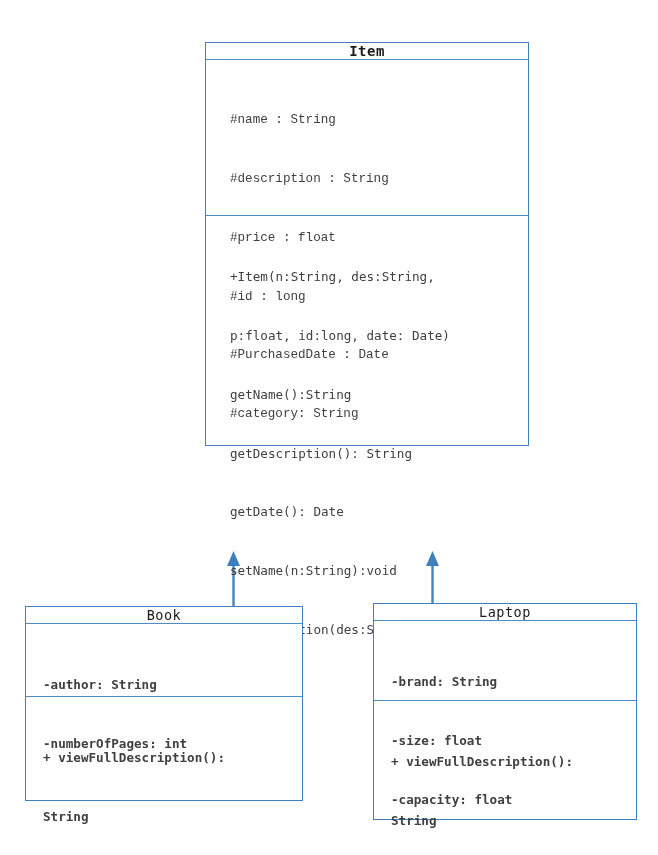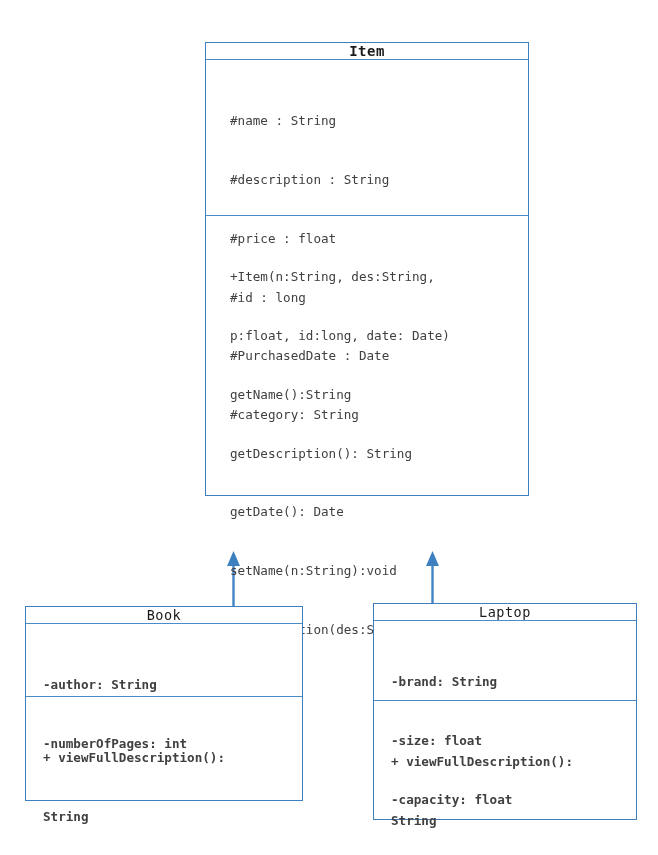--- a/index.html
+++ b/index.html
@@ -86,24 +86,24 @@
   <svg class="arrow" style="left:215px; top:548px; width:40px; height:62px;" viewBox="0 0 40 62">
     <line x1="18.5" y1="62" x2="18.5" y2="14" stroke="#4285c4" stroke-width="2.4"></line>
     <polygon points="18.5,3 25,18 12,18" fill="#3e7fbf"></polygon>
   </svg>
 
   <svg class="arrow" style="left:414px; top:548px; width:40px; height:60px;" viewBox="0 0 40 60">
     <line x1="18.5" y1="60" x2="18.5" y2="14" stroke="#4285c4" stroke-width="2.4"></line>
     <polygon points="18.5,3 25,18 12,18" fill="#3e7fbf"></polygon>
   </svg>
 
-  <div class="uml-class" style="left:205px; top:42px; width:324px; height:454px;">
+  <div class="uml-class" style="left:205px; top:42px; width:324px; height:404px;">
     <div class="class-title bold" style="height:43px;">Item</div>
     <div class="compartment-divider"></div>
-    <div class="member-list" style="height:155px;">
+    <div class="member-list" style="height:155px;font-family:Liberation Mono, monospace;">
       <div class="member-line">#name : String</div>
       <div class="member-line">#description : String</div>
       <div class="member-line">#price : float</div>
       <div class="member-line">#id : long</div>
       <div class="member-line">#PurchasedDate : Date</div>
       <div class="member-line">#category: String</div>
     </div>
     <div class="compartment-divider"></div>
     <div class="member-list">
       <div class="member-line">+Item(n:String, des:String,</div>

